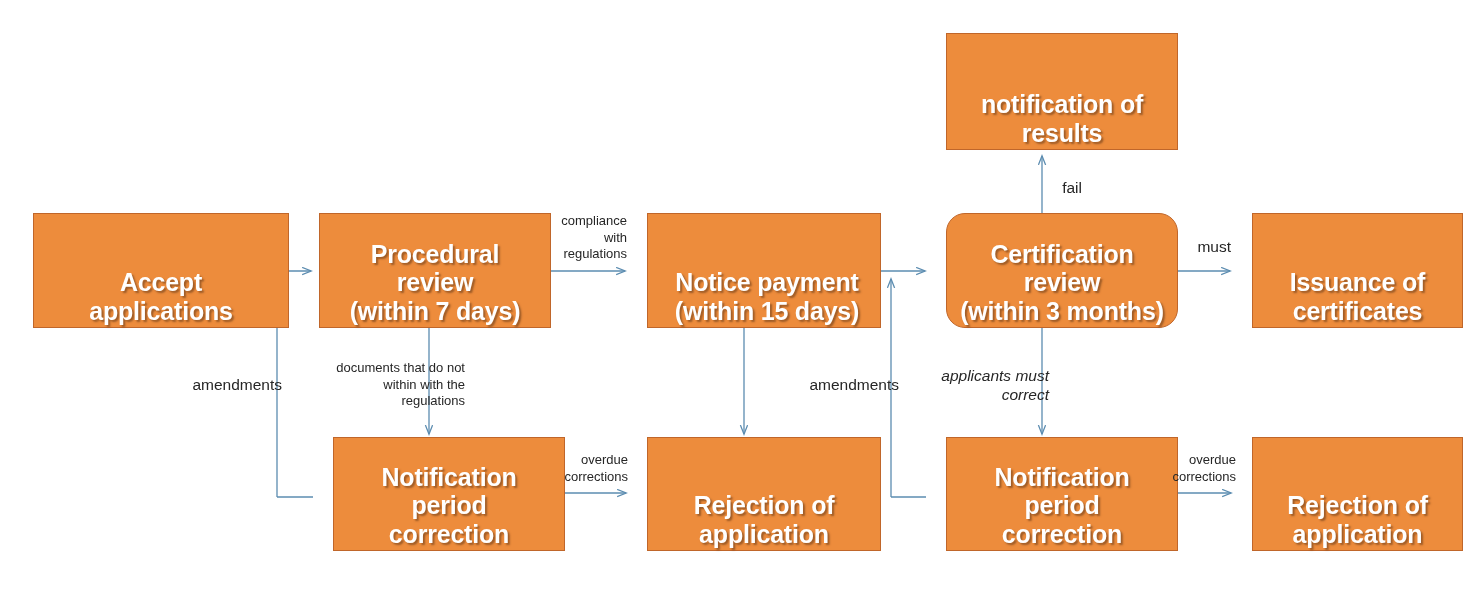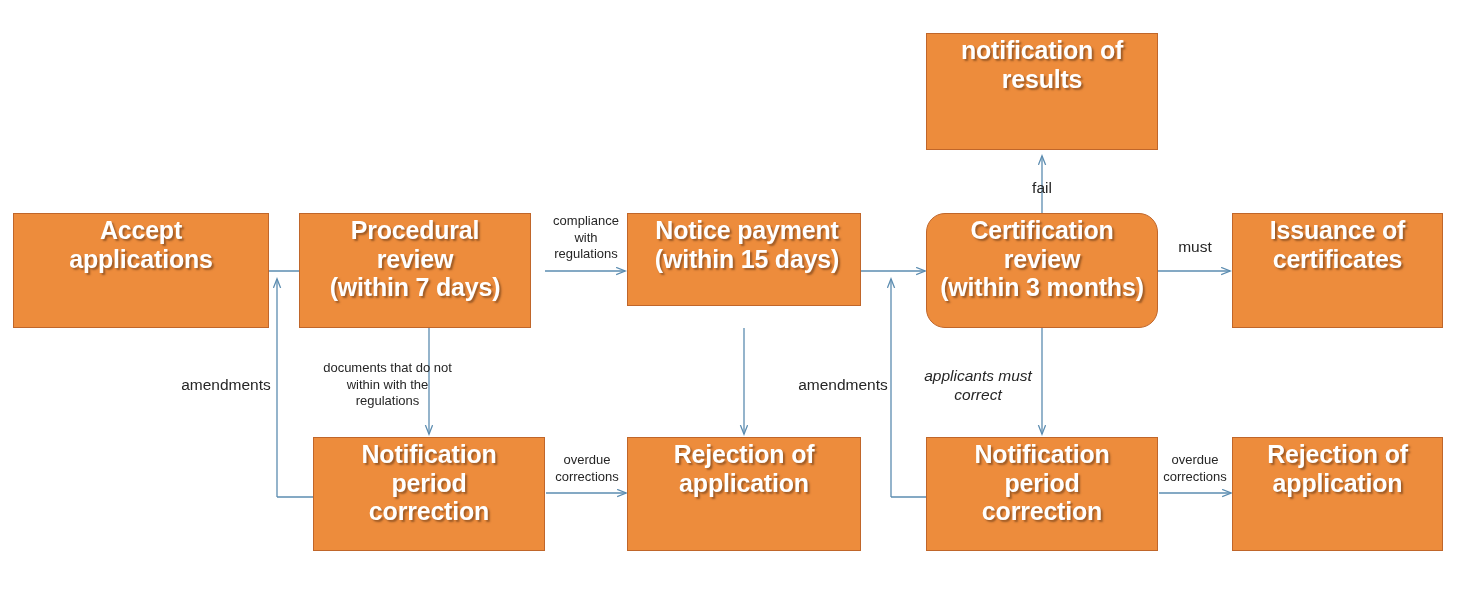--- a/index.html
+++ b/index.html
@@ -20,39 +20,40 @@
     width:1476px;
     height:604px;
     pointer-events:none;
   }
   .node{
     position:absolute;
     box-sizing:border-box;
     background:#ED8C3C;
     border:1px solid #C0662A;
     display:flex;
-    align-items:flex-start;
+    align-items:flex-end;
     justify-content:center;
     text-align:center;
     color:#FFFFFF;
     font-weight:bold;
     font-size:25px;
     line-height:1.14;
     letter-spacing:-0.2px;
     text-shadow:2px 2px 2px rgba(90,50,20,0.55);
     padding:2px 6px;
     user-select:none;
+    margin-left:20px;
   }
   .node span{display:block;width:100%;}
   .edge-label{
     position:absolute;
     color:#262626;
     font-size:15.5px;
     line-height:1.25;
-    text-align:center;
+    text-align:right;
     white-space:pre-line;
     user-select:none;
   }
   .edge-label.small{
     font-size:13px;
     line-height:1.27;
   }
 </style>
 </head>
 <body>
@@ -96,21 +97,21 @@
   </svg>
 
   <div class="node" style="left:13px;  top:213px; width:256px; height:115px;">
     <span>Accept<br>applications</span>
   </div>
 
   <div class="node" style="left:299px; top:213px; width:232px; height:115px;">
     <span>Procedural<br>review<br>(within 7 days)</span>
   </div>
 
-  <div class="node" style="left:627px; top:213px; width:234px; height:93px;padding-left:12px;">
+  <div class="node" style="left:627px; top:213px; width:234px; height:115px;padding-left:12px;">
     <span>Notice payment<br>(within 15 days)</span>
   </div>
 
   <div class="node" style="left:926px; top:213px; width:232px; height:115px;border-radius:19px;">
     <span>Certification<br>review<br>(within 3 months)</span>
   </div>
 
   <div class="node" style="left:1232px; top:213px; width:211px; height:115px;">
     <span>Issuance of<br>certificates</span>
   </div>

